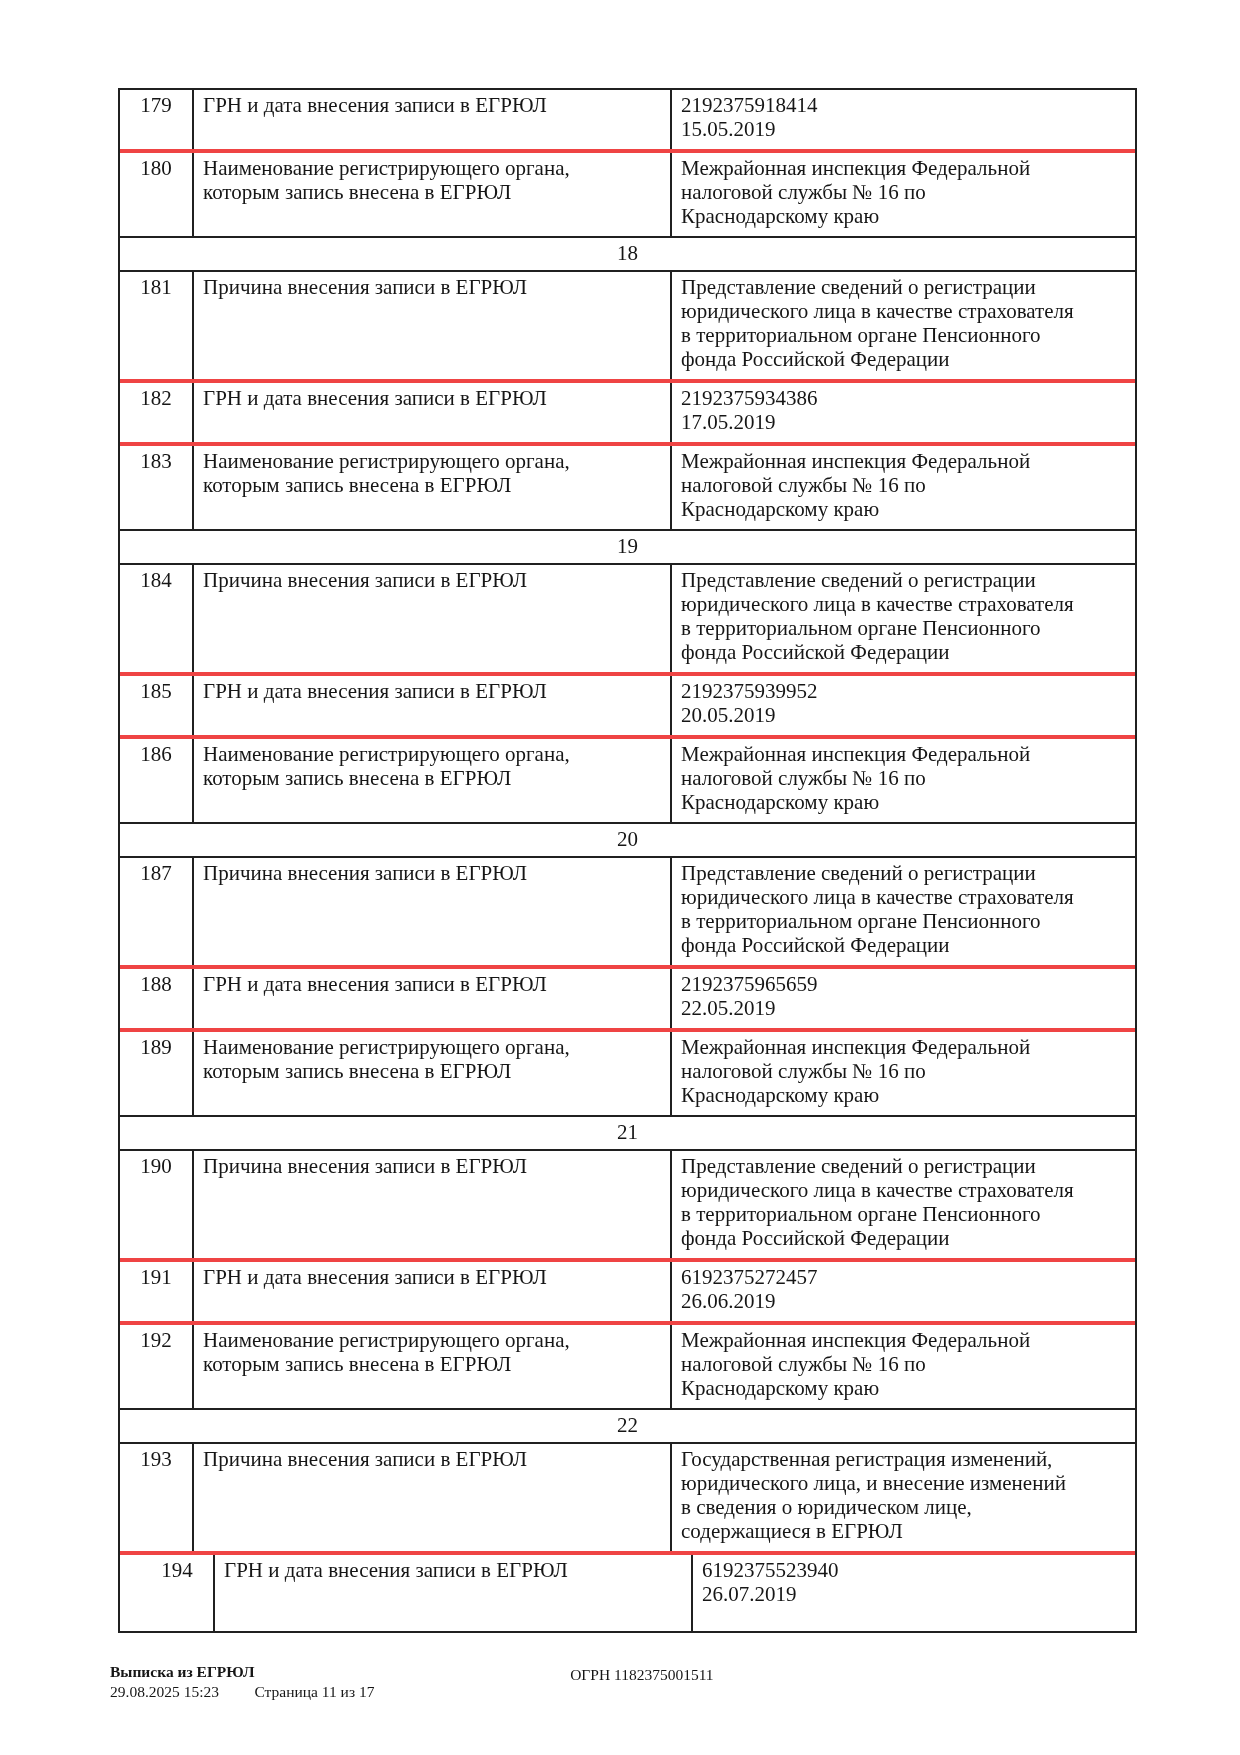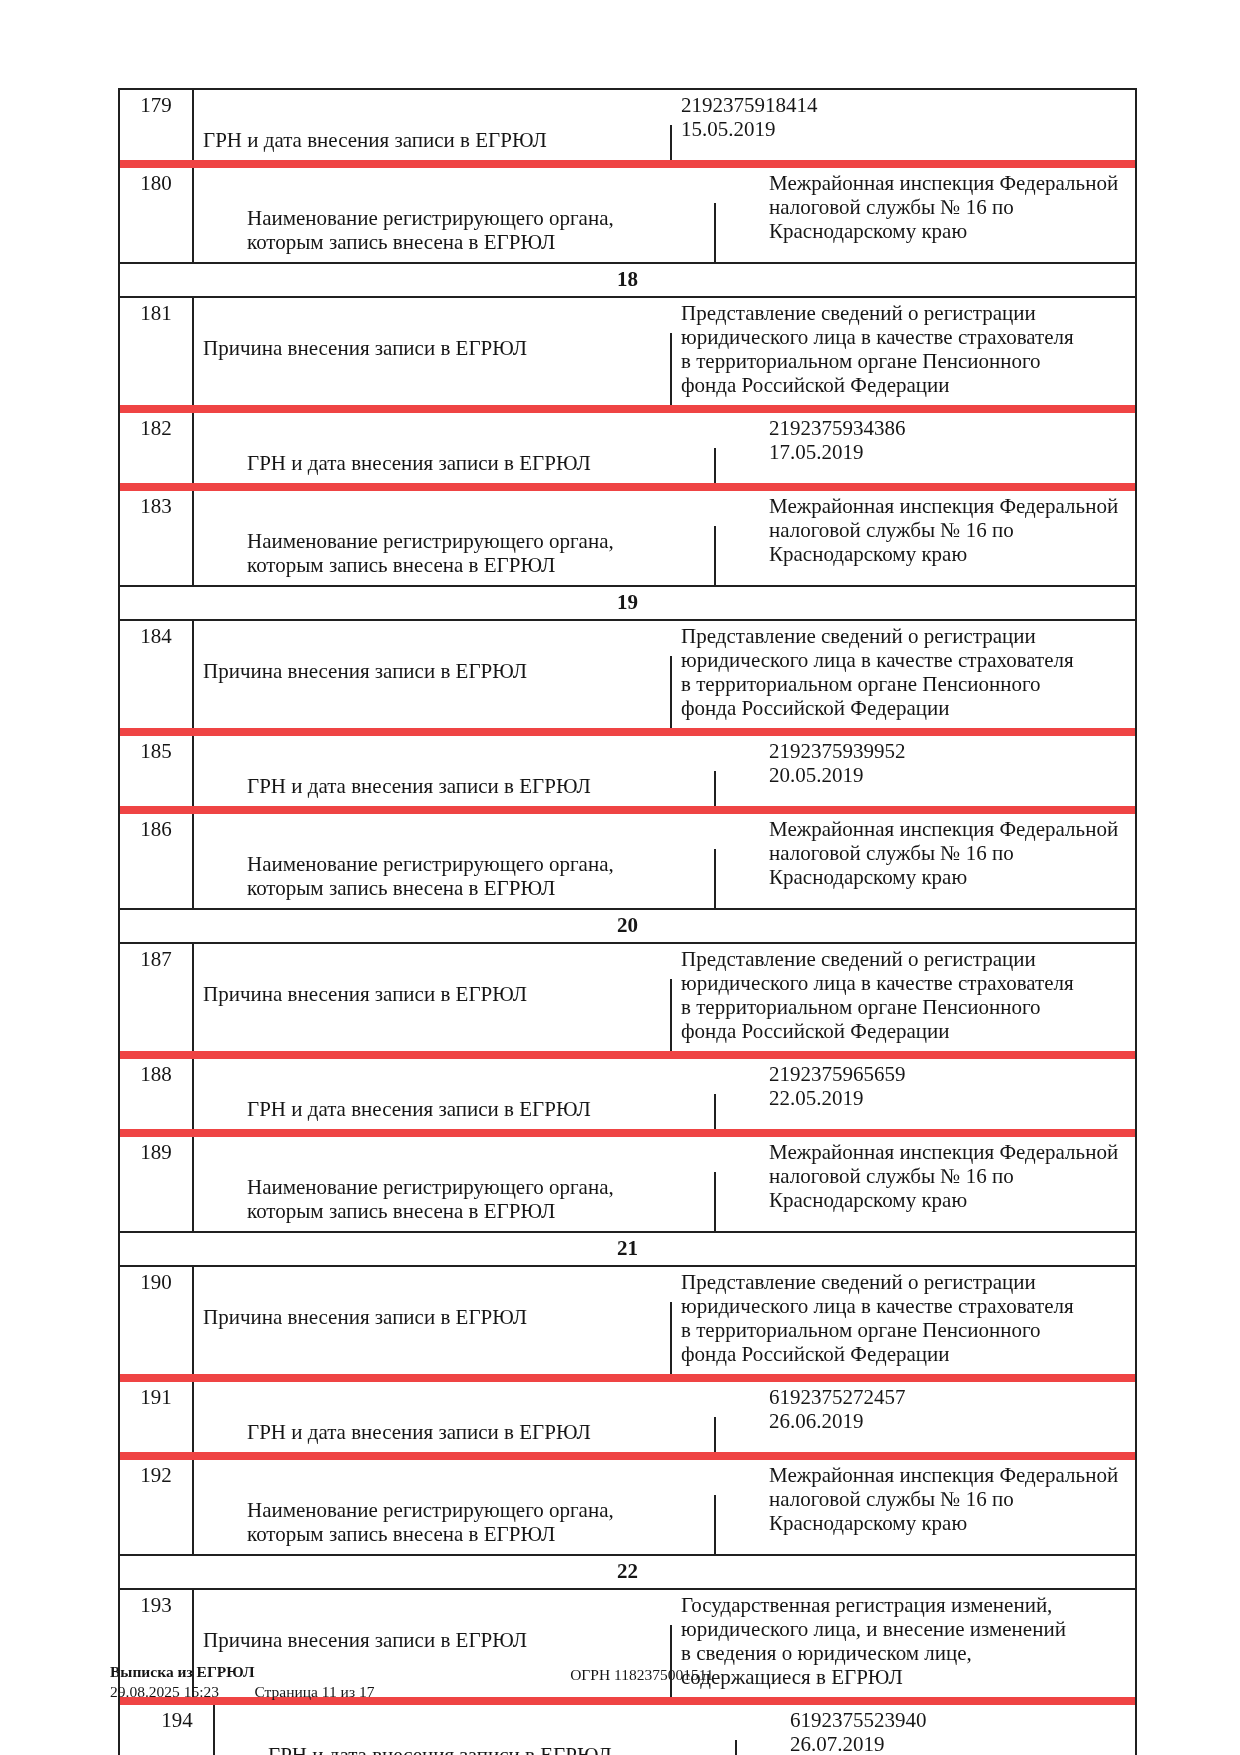--- a/index.html
+++ b/index.html
@@ -20,38 +20,38 @@
     position:absolute;
     left:118px; top:88px;
     width:1019px;
     border:2px solid #202020;
     background:#ffffff;
   }
   .trow {
     display:grid;
     grid-template-columns:74px 478px 1fr;
   }
-  .trow + .trow { border-top:8px solid #ef4444;gap:44px; }
+  .trow + .trow { border-top:4px solid #ef4444; }
   .trow:last-child { min-height:80px;padding-left:21px; }
   .cell {
     padding:3px 9px 8px 9px;
     font-size:21px;
   }
   .cell .line { line-height:24px; white-space:nowrap; }
   .cell.num {
     text-align:center;
     padding:3px 2px 8px 2px;
     border-right:2px solid #202020;
     line-height:24px;
   }
-  .cell.label { border-right:2px solid #202020;margin-top:35px; }
+  .cell.label { border-right:2px solid #202020; }
   .srow {
     display:block;
     text-align:center;
-    font-weight:bold;
+    font-weight:normal;
     font-size:21px;
     line-height:24px;
     padding:3px 0 5px 0;
   }
   .trow + .srow, .srow + .trow { border-top:2px solid #202020; }
   .footer {
     position:absolute;
     left:110px; right:72px; top:1662px;
     display:flex;
     align-items:flex-end;

